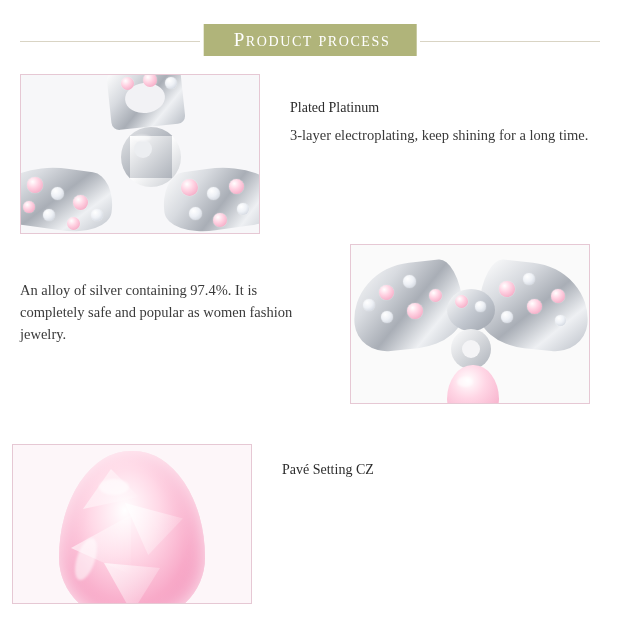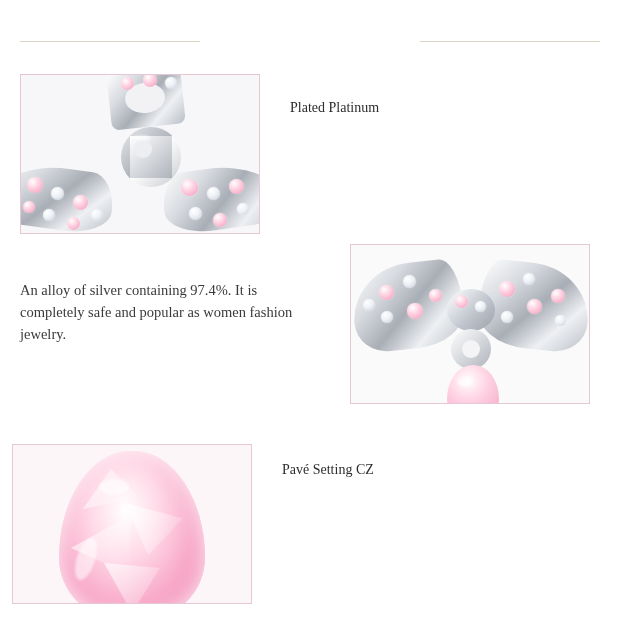--- a/index.html
+++ b/index.html
@@ -184,20 +184,24 @@
   .gloss {
     position:absolute; background: rgba(255,255,255,.55); filter: blur(1px);
   }
 </style>
 </head>
 <body>
 
 <div class="header">
   <div class="header-rule left"></div>
   <div class="header-rule right"></div>
+  <div class="header-banner">
+    <span class="cap">P</span><span class="small">RODUCT</span>
+    <span class="small">PROCESS</span>
+  </div>
 </div>
 
 <div class="row" id="row-plated">
 
   <div class="photo">
     <div class="art">
       <div class="img1-bg"></div>
 
       <div class="wing-l metal"></div>
       <div class="wing-r metal"></div>
@@ -226,20 +230,21 @@
       <div class="stone clear" style="left:168px;top:132px;width:13px;height:13px;"></div>
       <div class="stone" style="left:192px;top:138px;width:14px;height:14px;"></div>
       <div class="stone clear" style="left:216px;top:128px;width:12px;height:12px;"></div>
 
       <div class="gloss" style="left:112px;top:60px;width:18px;height:6px;border-radius:50%;"></div>
     </div>
   </div>
 
   <div class="text-col">
     <h2 class="title">Plated Platinum</h2>
+    <p class="body">3-layer electroplating, keep shining for a long time.</p>
   </div>
 </div>
 
 <div class="row" id="row-silver">
 
   <div class="text-col">
     <p class="body">An alloy of silver containing 97.4%. It is completely safe and popular as women fashion jewelry.</p>
   </div>
 
   <div class="photo">

